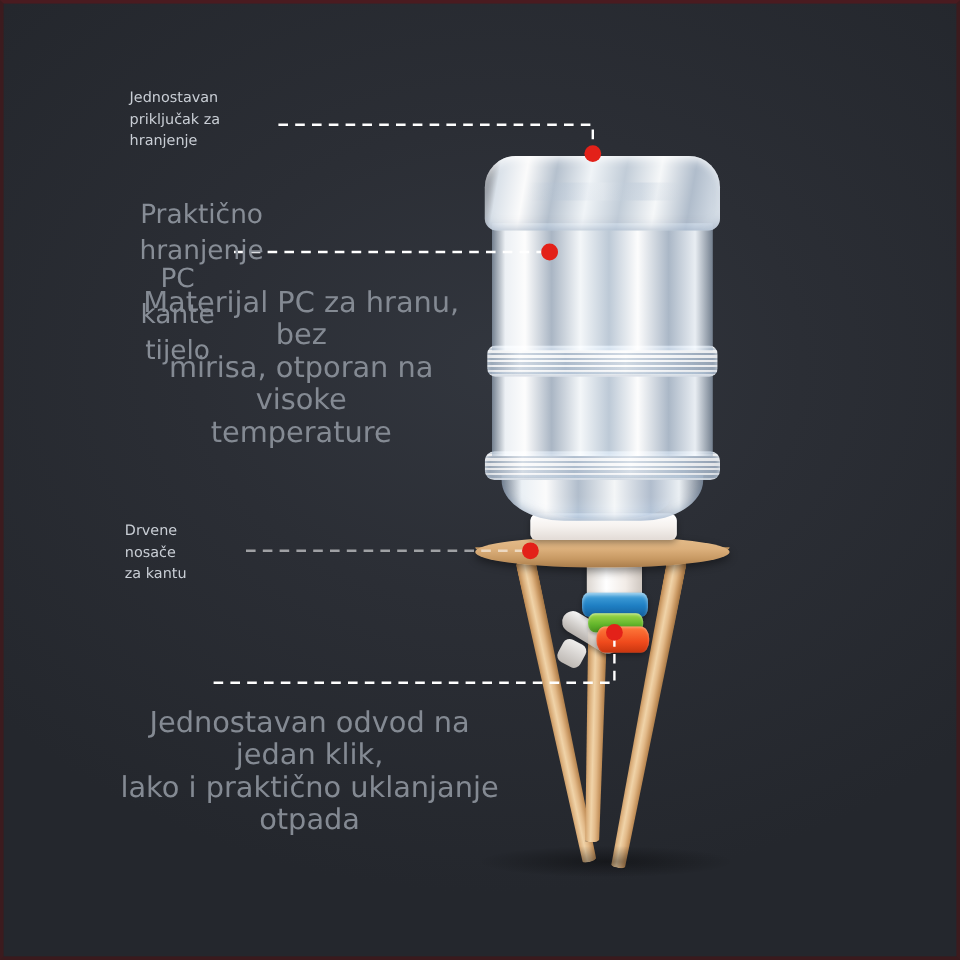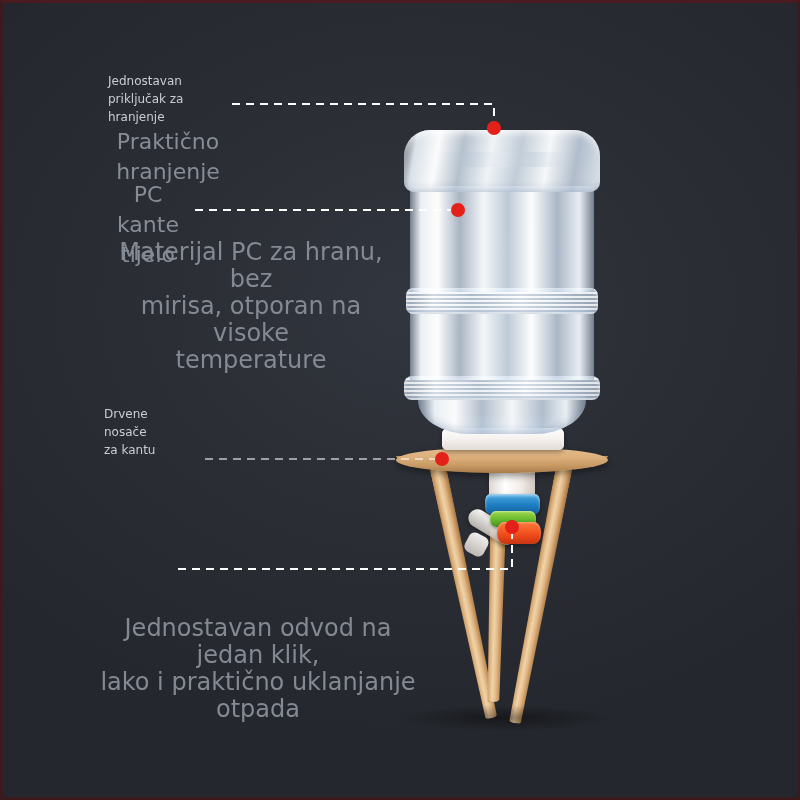--- a/index.html
+++ b/index.html
@@ -57,41 +57,42 @@
     line-height: 18px;
     text-align: left;
     white-space: pre-line;
   }
   .callout .big {
     color: #878d96;
     font-size: 22px;
     line-height: 30px;
     text-align: center;
     white-space: pre-line;
+    margin-top: 38px;
   }
   .callout .desc {
     color: #848a93;
     font-size: 24px;
     line-height: 27px;
     text-align: center;
     white-space: pre-line;
   }
 
   
   #callout-feed-port  { left: 108px; top: 72px;  width: 120px; }
   #callout-feed-big   { left: 100px; top: 127px; width: 136px; }
 
   #callout-pc-big     { left: 88px;  top: 180px; width: 120px; }
   #callout-pc-desc    { left: 106px; top: 239px; width: 290px; }
 
-  #callout-wood-head  { left: 104px; top: 405px; width: 110px; }
+  #callout-wood-head  { left: 104px; top: 433px; width: 110px; }
   #callout-wood-desc  { left: 98px;  top: 483px; width: 320px; }
 
   #callout-valve-head { left: 96px;  top: 541px; width: 100px; }
-  #callout-valve-desc { left: 98px;  top: 589px; width: 320px; margin-top: 26px; }
+  #callout-valve-desc { left: 98px;  top: 589px; width: 320px; }
 
   
   .leader-svg {
     position: absolute;
     left: 0; top: 0;
     width: 800px; height: 800px;
     z-index: 31;
     pointer-events: none;
   }
   .leader {

